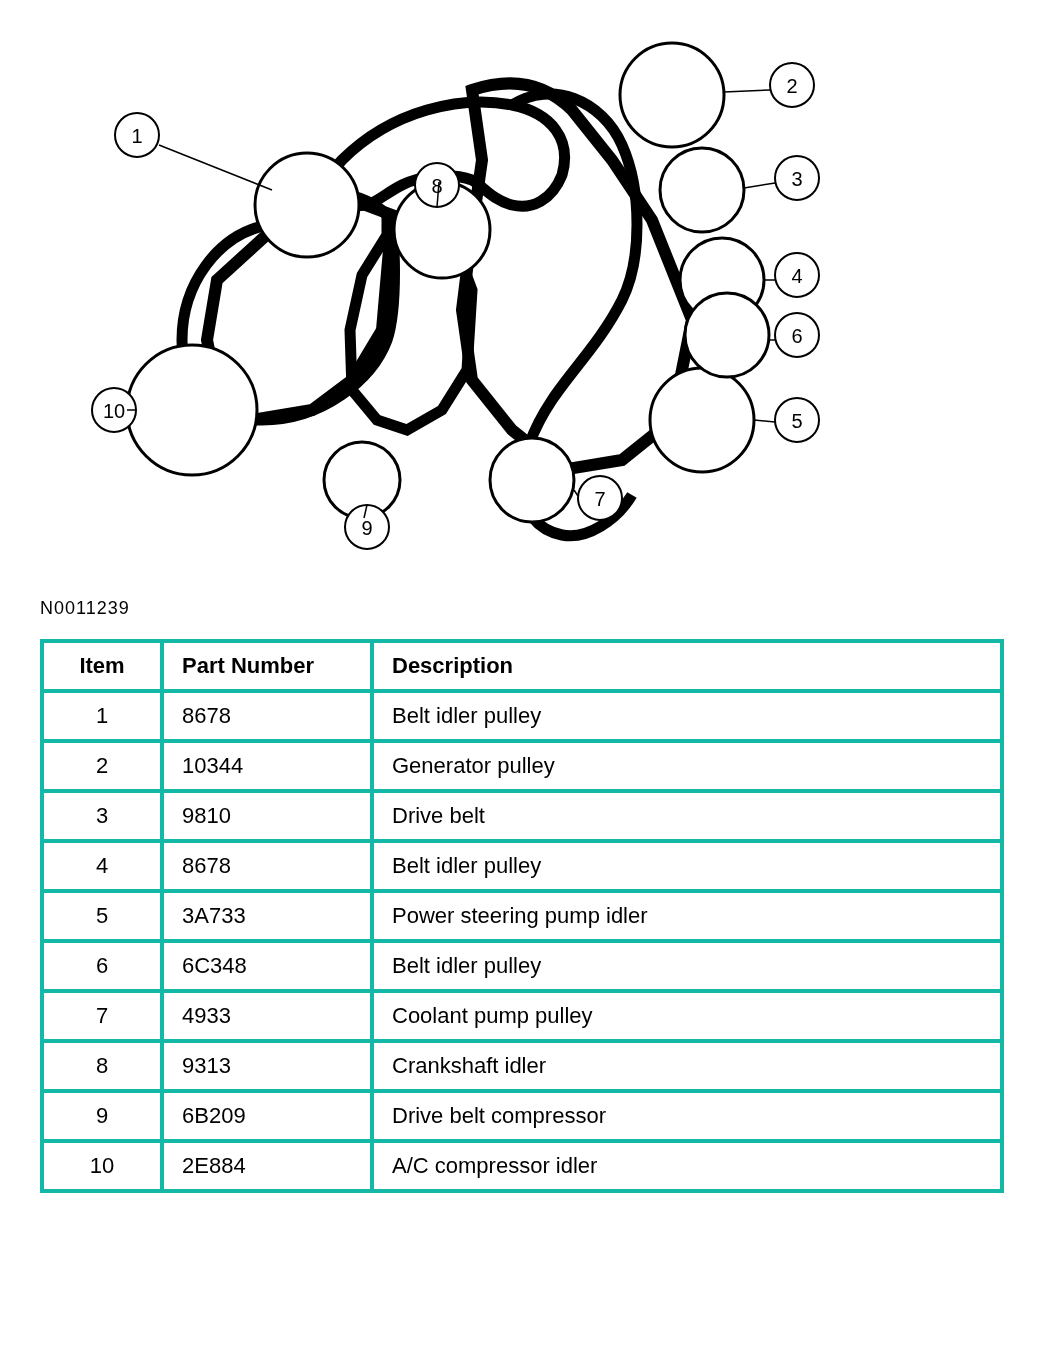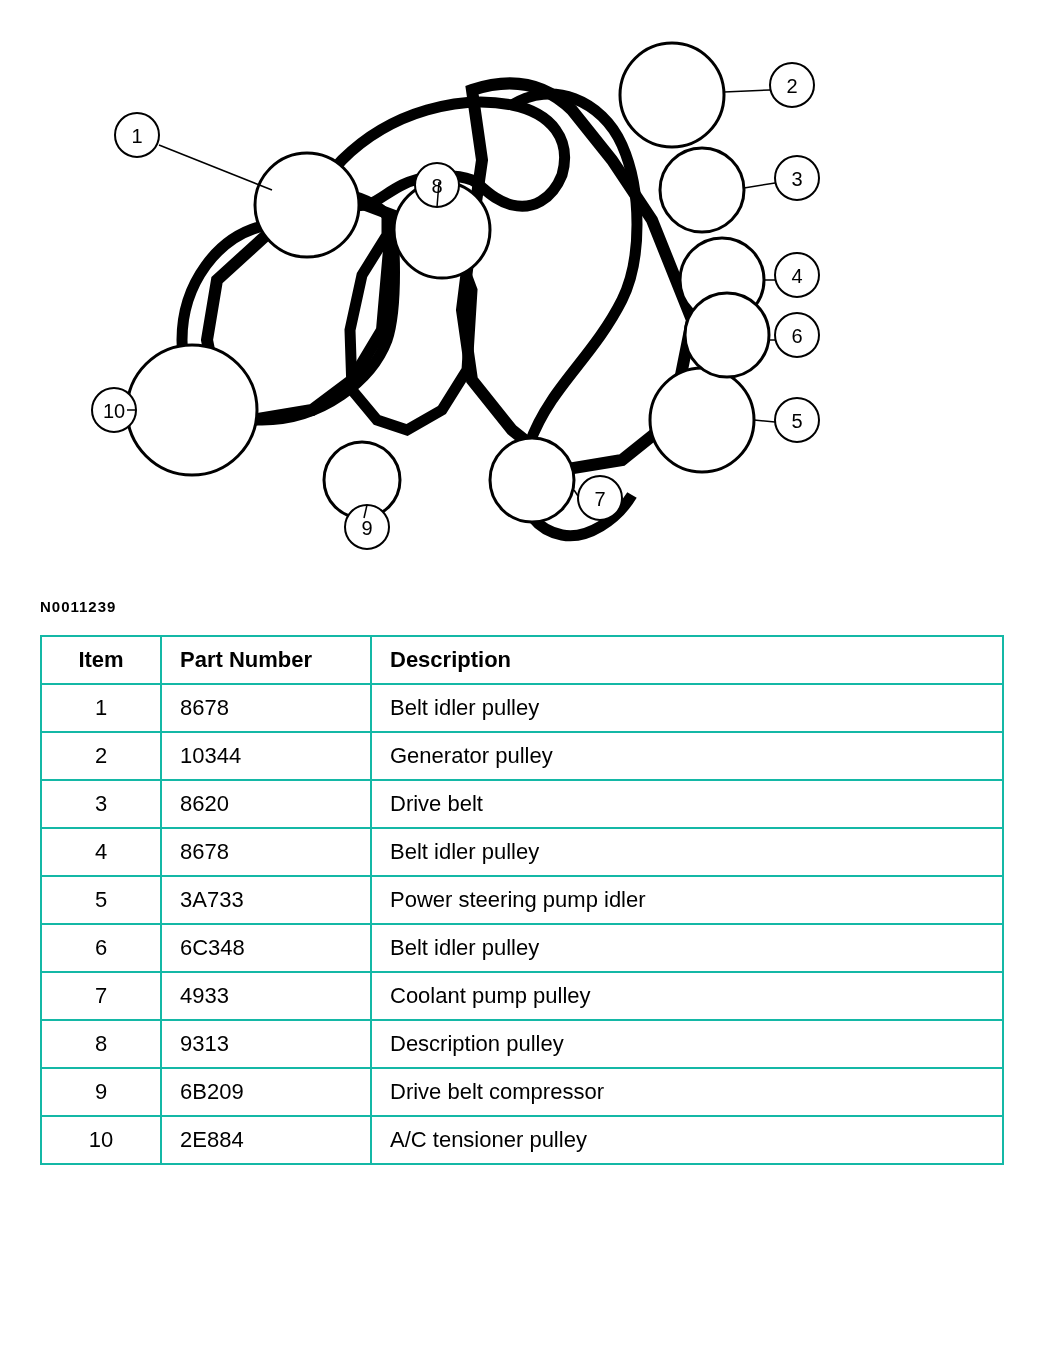--- a/index.html
+++ b/index.html
@@ -18,38 +18,38 @@
       align-items: flex-start;
     }
 
     .diagram-svg-wrapper {
       width: 100%;
       display: flex;
       justify-content: center;
     }
 
     .diagram-label {
-      font-size: 15px;
-      font-weight: bold;
+      font-size: 18px;
+      font-weight: normal;
       margin-top: 8px;
       margin-bottom: 16px;
       letter-spacing: 1px;
     }
 
     
     .parts-table {
       width: 100%;
       border-collapse: collapse;
       margin-top: 4px;
       font-size: 22px;
     }
 
     .parts-table th,
     .parts-table td {
-      border: 2px solid #14b8a6;
+      border: 4px solid #14b8a6;
       padding: 10px 18px;
       text-align: left;
     }
 
     .parts-table th {
       font-weight: bold;
       background: #fff;
     }
 
     .parts-table td:first-child,
@@ -168,21 +168,21 @@
           <td>8678</td>
           <td>Belt idler pulley</td>
         </tr>
         <tr>
           <td>2</td>
           <td>10344</td>
           <td>Generator pulley</td>
         </tr>
         <tr>
           <td>3</td>
-          <td>8620</td>
+          <td>9810</td>
           <td>Drive belt</td>
         </tr>
         <tr>
           <td>4</td>
           <td>8678</td>
           <td>Belt idler pulley</td>
         </tr>
         <tr>
           <td>5</td>
           <td>3A733</td>
@@ -194,28 +194,28 @@
           <td>Belt idler pulley</td>
         </tr>
         <tr>
           <td>7</td>
           <td>4933</td>
           <td>Coolant pump pulley</td>
         </tr>
         <tr>
           <td>8</td>
           <td>9313</td>
-          <td>Description pulley</td>
+          <td>Crankshaft idler</td>
         </tr>
         <tr>
           <td>9</td>
           <td>6B209</td>
           <td>Drive belt compressor</td>
         </tr>
         <tr>
           <td>10</td>
           <td>2E884</td>
-          <td>A/C tensioner pulley</td>
+          <td>A/C compressor idler</td>
         </tr>
       </tbody>
   </table>
 
 </div>
 
 </body></html>

